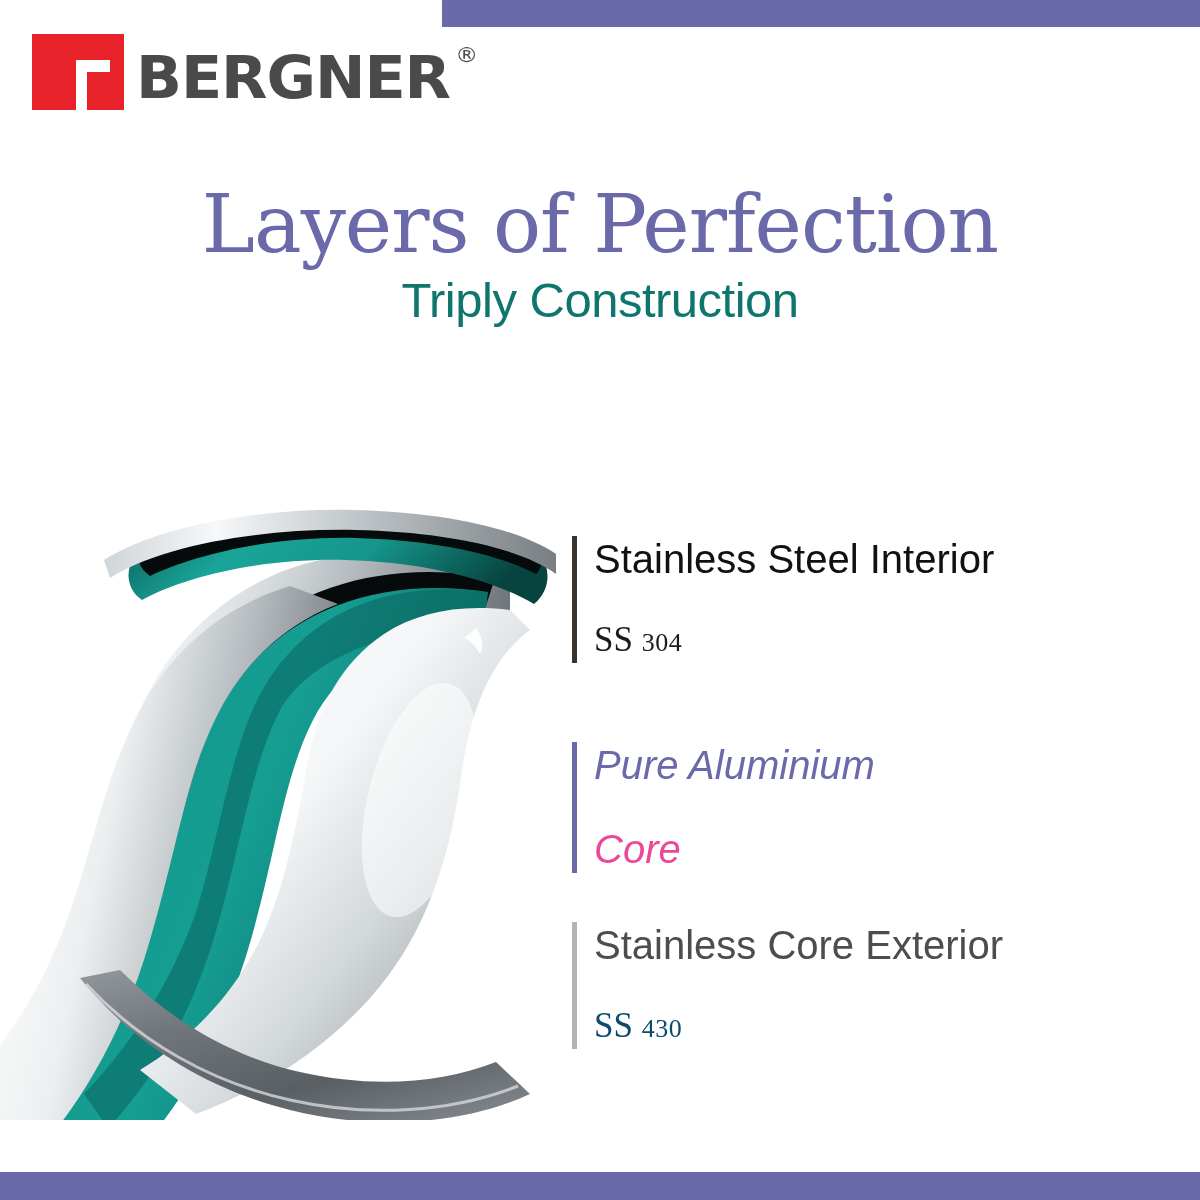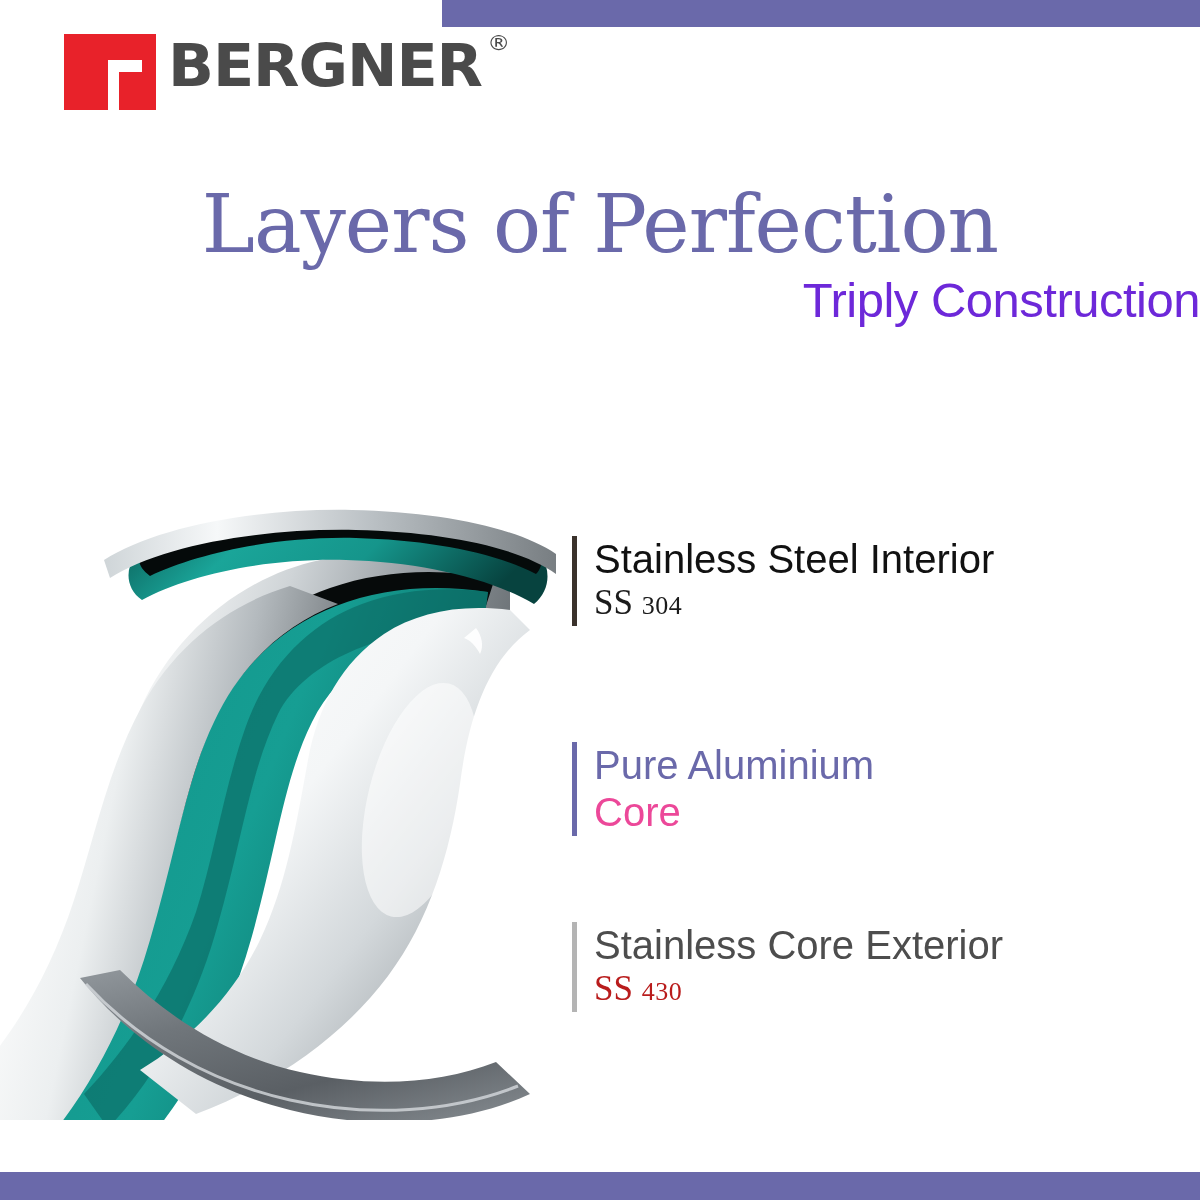--- a/index.html
+++ b/index.html
@@ -36,22 +36,21 @@
     height: 28px;
     background: #6a69aa;
   }
 
   
   .logo {
     position: absolute;
     left: 32px;
     top: 34px;
     display: flex;
-    align-items: flex-start;
-    margin-left: 32px;
+    align-items: flex-end;
   }
   .logo-mark {
     position: relative;
     width: 92px;
     height: 76px;
     background: #e8222a;
     flex: 0 0 auto;
   }
   
   .logo-mark::before {
@@ -116,66 +115,67 @@
     line-height: 86px;
     font-weight: normal;
     color: #6a69aa;
     letter-spacing: -1px;
   }
   .subhead {
     position: absolute;
     left: 0;
     top: 272px;
     width: 1200px;
-    text-align: right;
+    text-align: center;
     font-family: "Liberation Sans", sans-serif;
     font-size: 49px;
     line-height: 56px;
     font-weight: normal;
-    color: #6d28d9;
+    color: #0f766e;
     letter-spacing: -0.5px;
   }
 
   
   .callout {
     position: absolute;
     left: 572px;
     display: flex;
     align-items: stretch;
   }
   .callout-rule {
     width: 5px;
     flex: 0 0 auto;
     margin-right: 17px;
   }
   .callout-text {
     display: flex;
     flex-direction: column;
     justify-content: flex-end;
+    gap: 37px;
   }
   .callout-title {
     font-family: "Liberation Sans", sans-serif;
     font-size: 40px;
     line-height: 47px;
     font-weight: normal;
     white-space: nowrap;
   }
   .callout-sub {
     font-family: "Liberation Serif", serif;
     font-size: 35px;
     line-height: 40px;
     font-weight: normal;
   }
   .callout-sub .grade {
     font-size: 26px;
     letter-spacing: 0.5px;
   }
 
   #callout-0 { top: 536px; }
-  #callout-1 { top: 742px; }
+  #callout-1 { top: 742px; font-style: italic; }
   #callout-2 { top: 922px; }
 
   
   .cookware {
     position: absolute;
     left: -10px;
     top: 500px;
     width: 570px;
     height: 620px;
   }
@@ -323,20 +323,20 @@
     <div class="callout-text">
       <div class="callout-title" style="color:#6a69aa;">Pure Aluminium</div>
       <div class="callout-title" style="color:#ec4899;">Core</div>
     </div>
   </div>
 
   <div class="callout" id="callout-2">
     <div class="callout-rule" style="background:#b4b4b4;"></div>
     <div class="callout-text">
       <div class="callout-title" style="color:#4d4d4d;">Stainless Core Exterior</div>
-      <div class="callout-sub" style="color:#b91c1c;">
+      <div class="callout-sub" style="color:#0c4a6e;">
         <span>SS</span>
         <span class="grade">430</span>
       </div>
     </div>
   </div>
 
 </div>
 
 </body></html>

